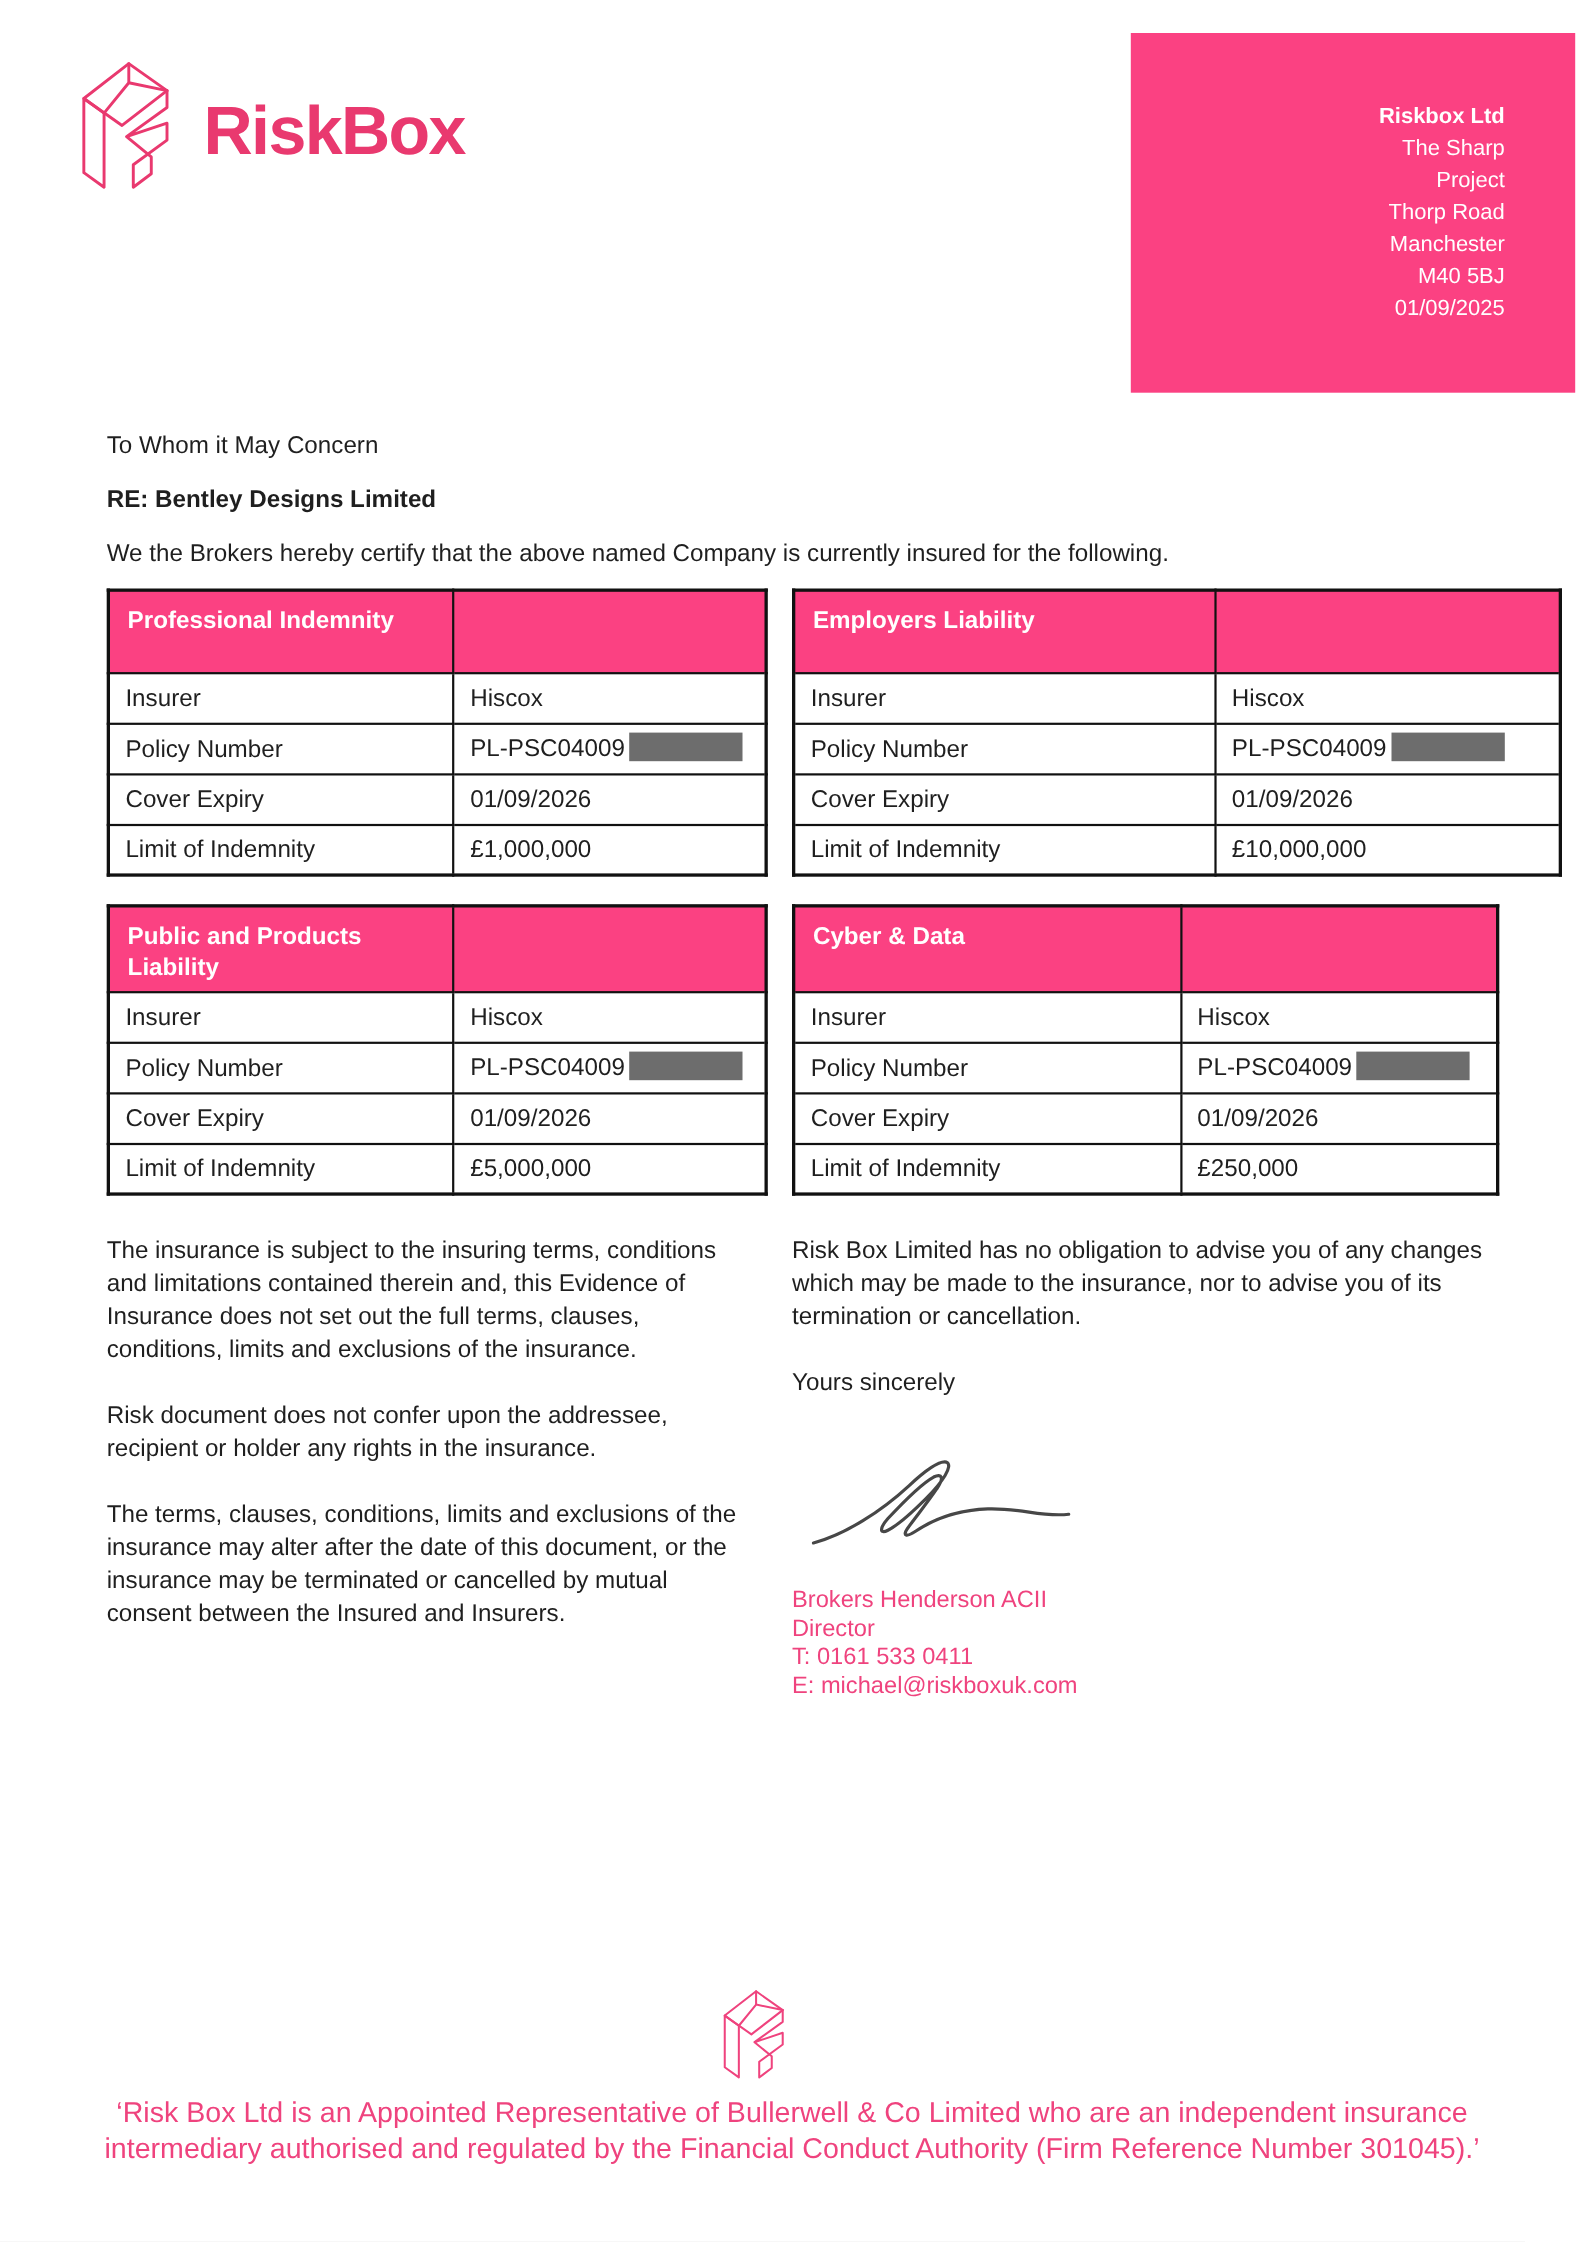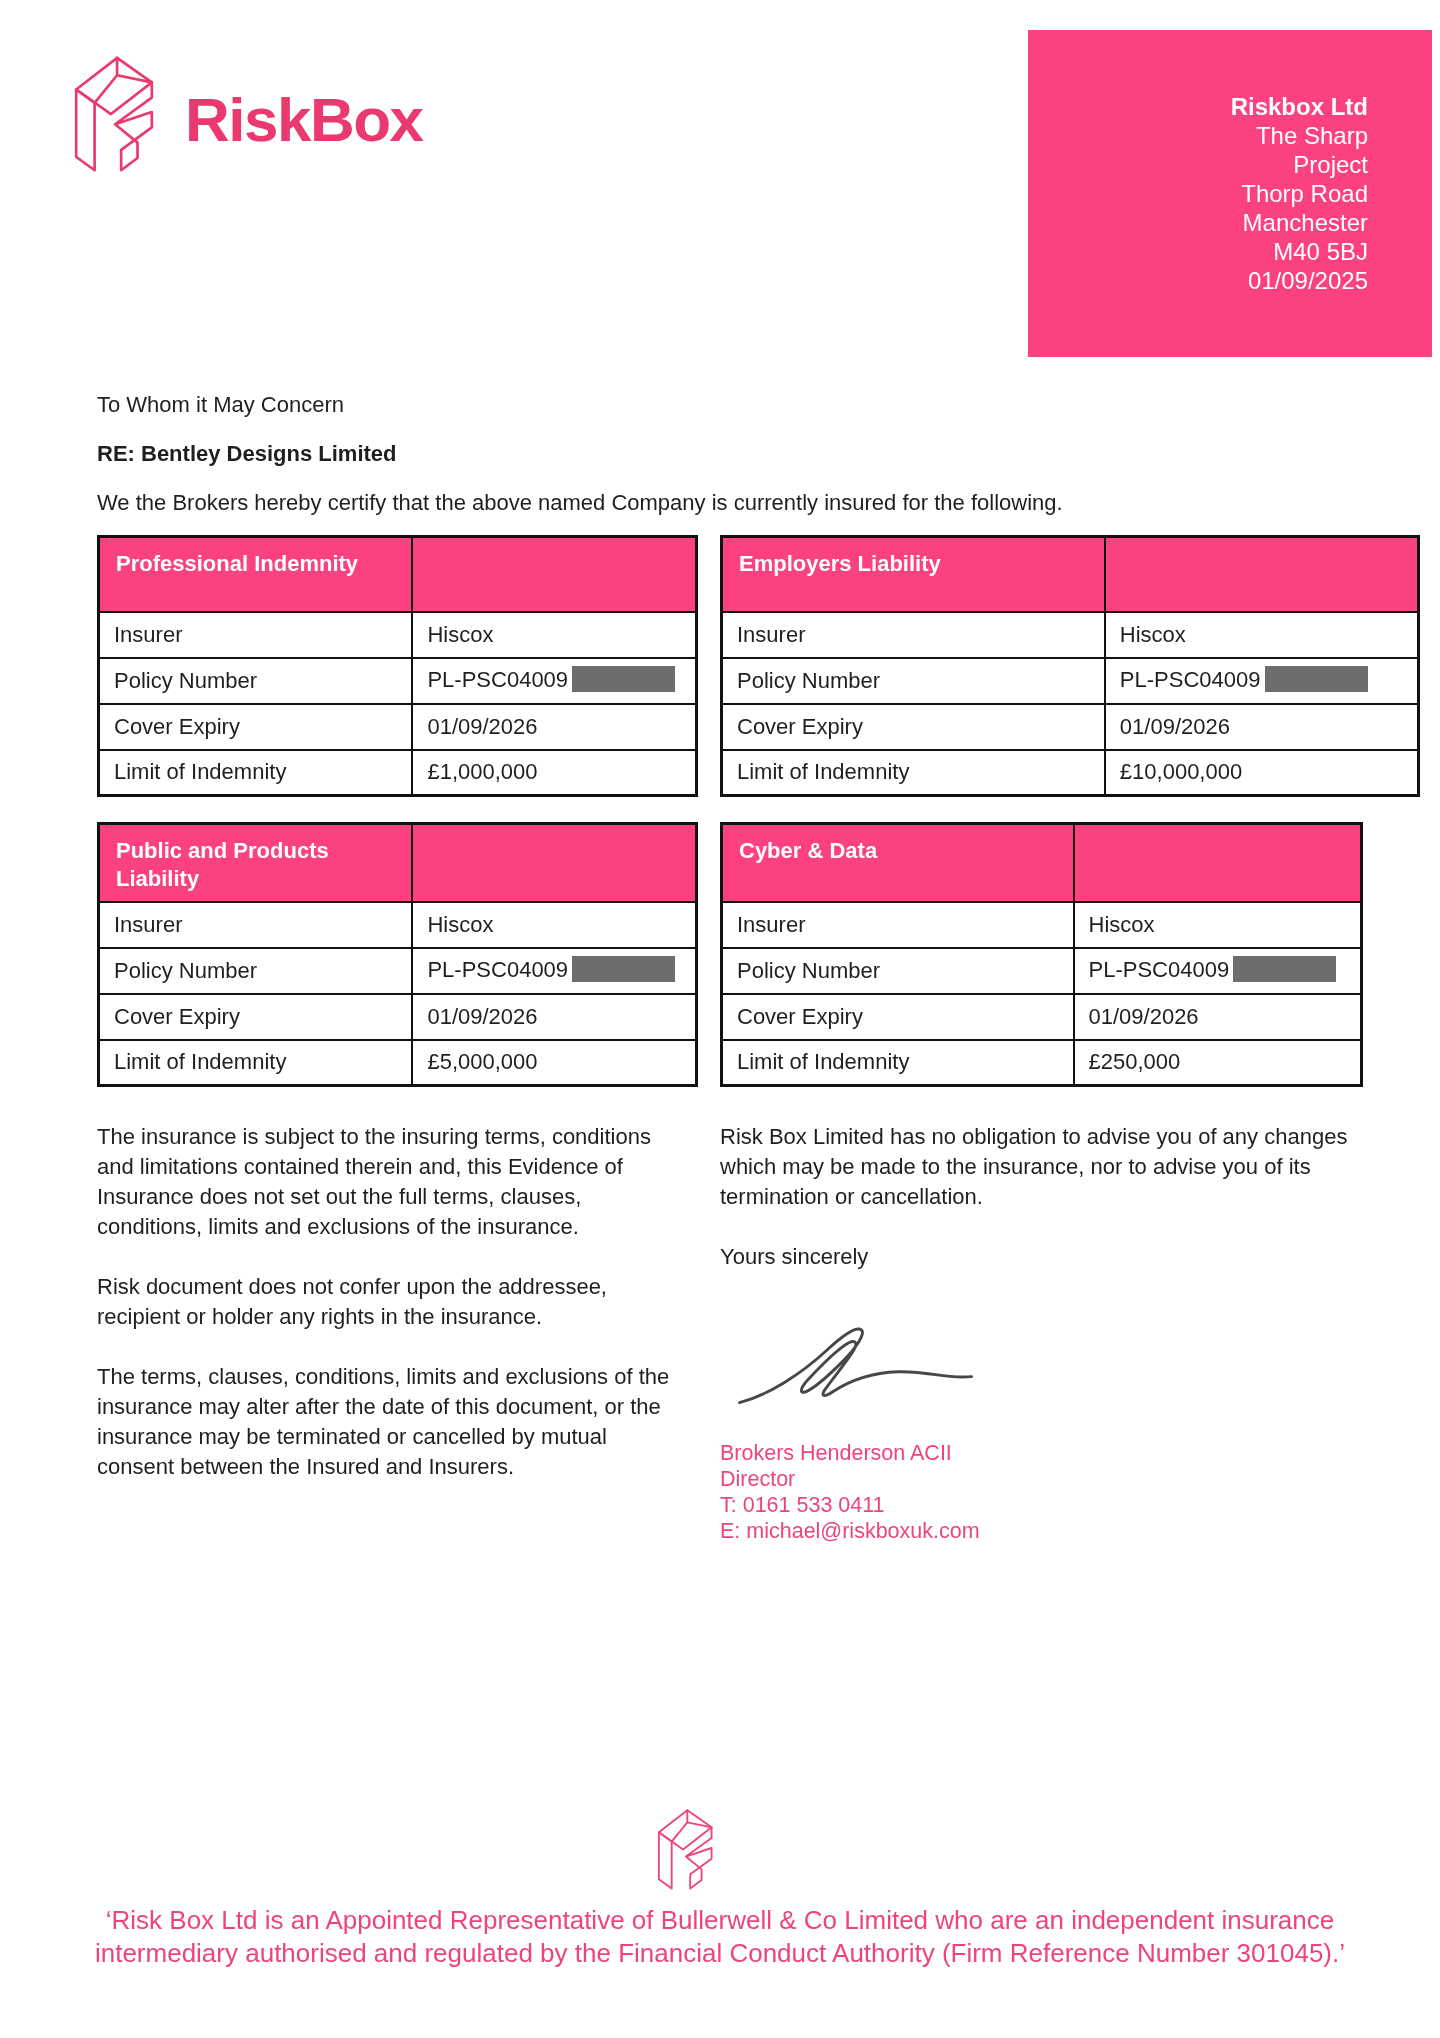--- a/index.html
+++ b/index.html
@@ -25,21 +25,21 @@
   .logo-text{
     font-size:62px;font-weight:700;color:var(--logo-pink);
     letter-spacing:-1.5px;margin-left:14px;margin-top:14px;
   }
   
   .address-box{
     position:absolute;left:1028px;top:30px;width:404px;height:327px;
     background:var(--pink);color:#fff;
     display:flex;flex-direction:column;justify-content:center;
     text-align:right;box-sizing:border-box;padding-right:64px;
-    font-size:24px;line-height:29px;
+    font-size:20px;line-height:29px;
   }
   .address-box .company{font-weight:700;}
   
   .salutation{position:absolute;left:97px;top:392px;font-size:22px;}
   .re-line{position:absolute;left:97px;top:441px;font-size:22px;font-weight:700;}
   .intro-line{position:absolute;left:97px;top:490px;font-size:22px;}
   
   table.policy{border-collapse:collapse;border:3px solid #111;position:absolute;table-layout:fixed;}
   table.policy th,table.policy td{border:2px solid #111;box-sizing:border-box;}
   table.policy th{

